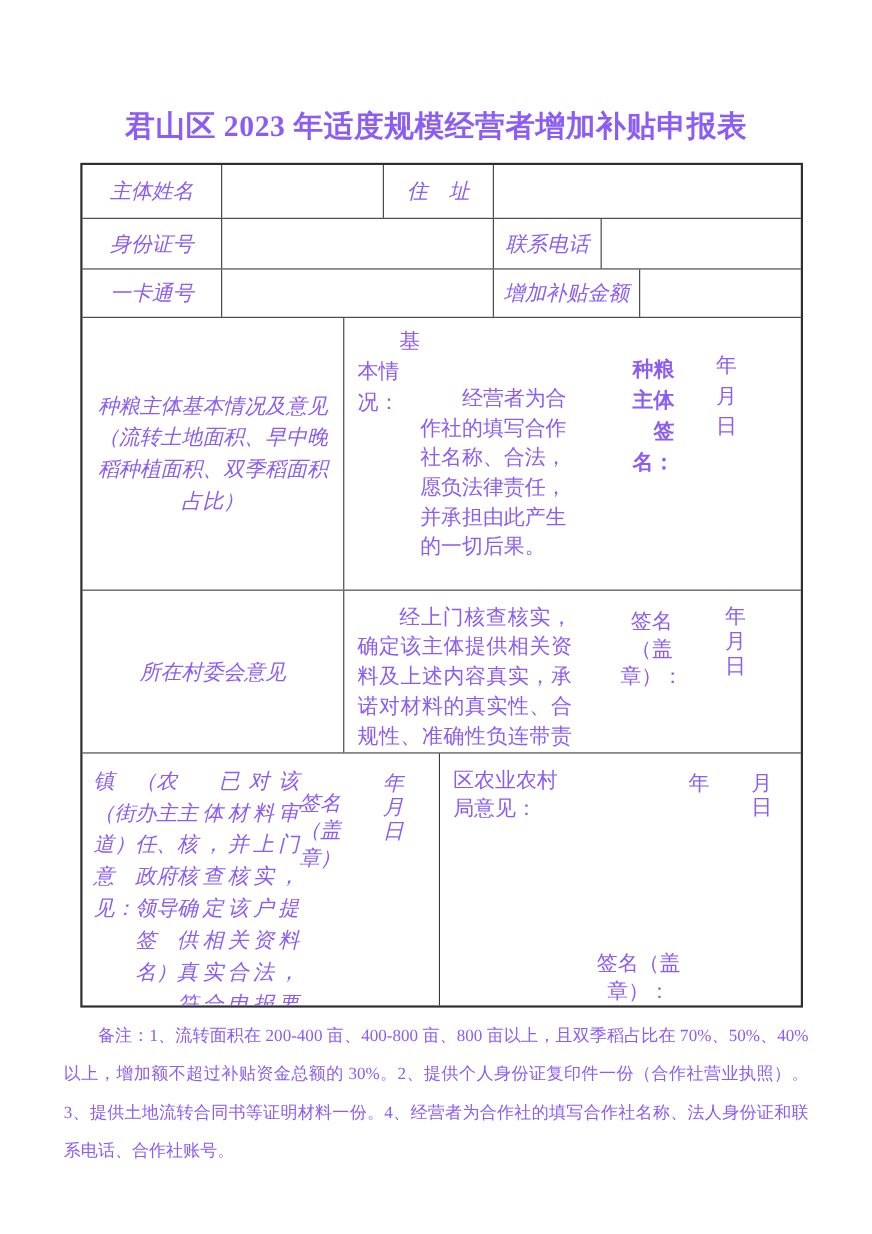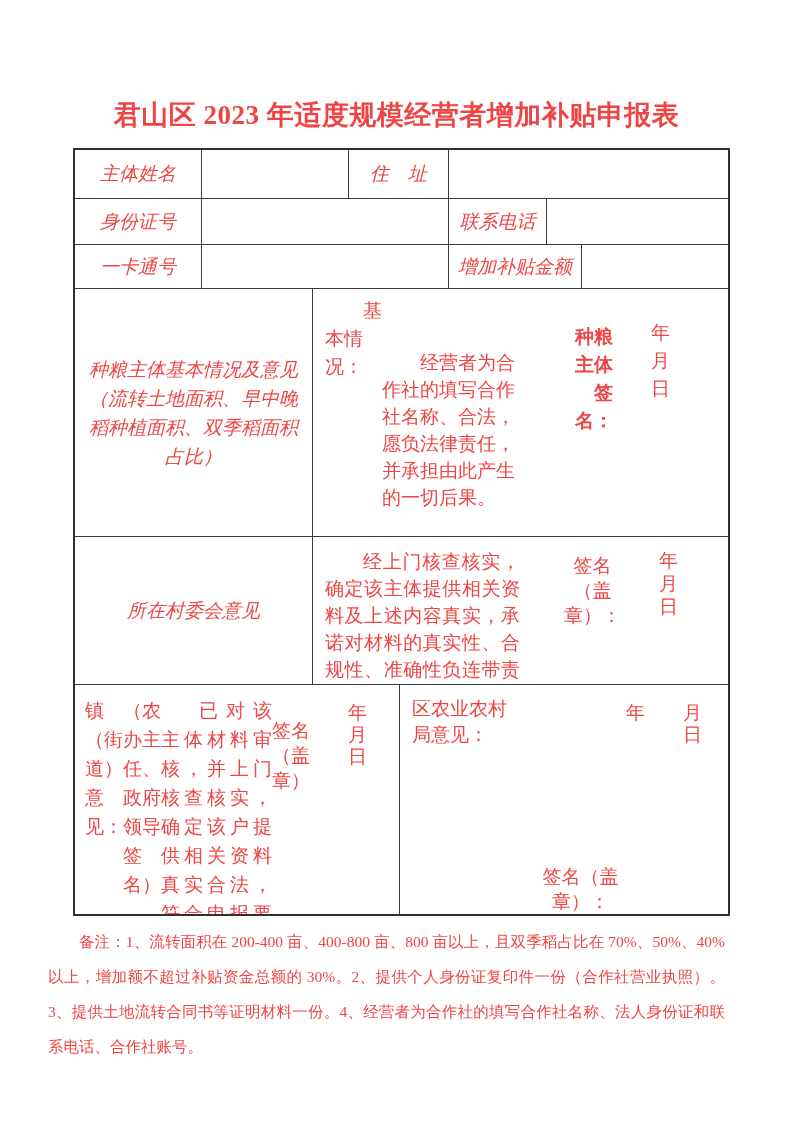--- a/index.html
+++ b/index.html
@@ -2,21 +2,21 @@
 <html><head>
 <meta charset="utf-8">
 <style>
   html,body{margin:0;padding:0;background:#e8e8e8;}
   .page{
     position:relative;
     width:793px;height:1122px;
     margin:0 auto;
     background:#ffffff;
     font-family:"Liberation Serif","DejaVu Serif",serif;
-    color:#ef4444;
+    color:#8b5cf6;
     overflow:hidden;
   }
   .title{
     position:absolute;top:97px;left:0;width:100%;
     margin:0;text-align:center;
     font-size:27px;font-weight:bold;letter-spacing:0.5px;
   }
   .doc-table{
     position:absolute;left:73px;top:148px;width:657px;
     border:2px solid #2f2f2f;
@@ -39,29 +39,29 @@
   .rich p{margin:0;}
   .indent{text-indent:2em;}
   .para{line-height:27px;text-align:justify;}
   .heading-line{line-height:28px;}
   .grower-declaration{margin-top:52px !important;}
   .grower-sig{margin-top:26px !important;text-align:right;padding-left:60px;line-height:28px;font-weight:bold;}
   .grower-date{margin-top:22px !important;text-align:right;padding-right:46px;line-height:28px;}
   .village-cell{padding-top:11px;}
   .village-sig{margin-top:5px !important;text-align:center;padding-left:44px;line-height:25px;}
   .village-date{margin-top:1px !important;text-align:right;padding-right:38px;line-height:23px;}
-  .town-cell{padding-top:11px;padding-left:10px;padding-right:10px;line-height:29px;}
+  .town-cell{padding-top:11px;padding-left:10px;padding-right:10px;line-height:29px;font-style:italic;}
   .town-cell .para{line-height:29px;}
   .town-sig{margin-top:22px !important;text-align:right;line-height:25px;}
   .town-date{margin-top:6px !important;text-align:right;padding-right:22px;line-height:22px;}
   .district-cell{padding-top:11px;padding-left:12px;padding-right:12px;}
   .district-sig{margin-top:auto !important;text-align:center;padding-left:24px;line-height:25px;}
   .district-date{margin-top:6px !important;margin-bottom:10px !important;text-align:right;padding-right:14px;line-height:22px;}
   .footnote{
-    position:absolute;left:48px;top:924px;width:677px;
+    position:absolute;left:58px;top:924px;width:677px;
     margin:0;font-size:15.5px;line-height:35px;
     text-indent:2em;text-align:justify;
   }
 </style>
 </head>
 <body>
 
 <div class="page">
 
   <h1 class="title">君山区 2023 年适度规模经营者增加补贴申报表</h1>

